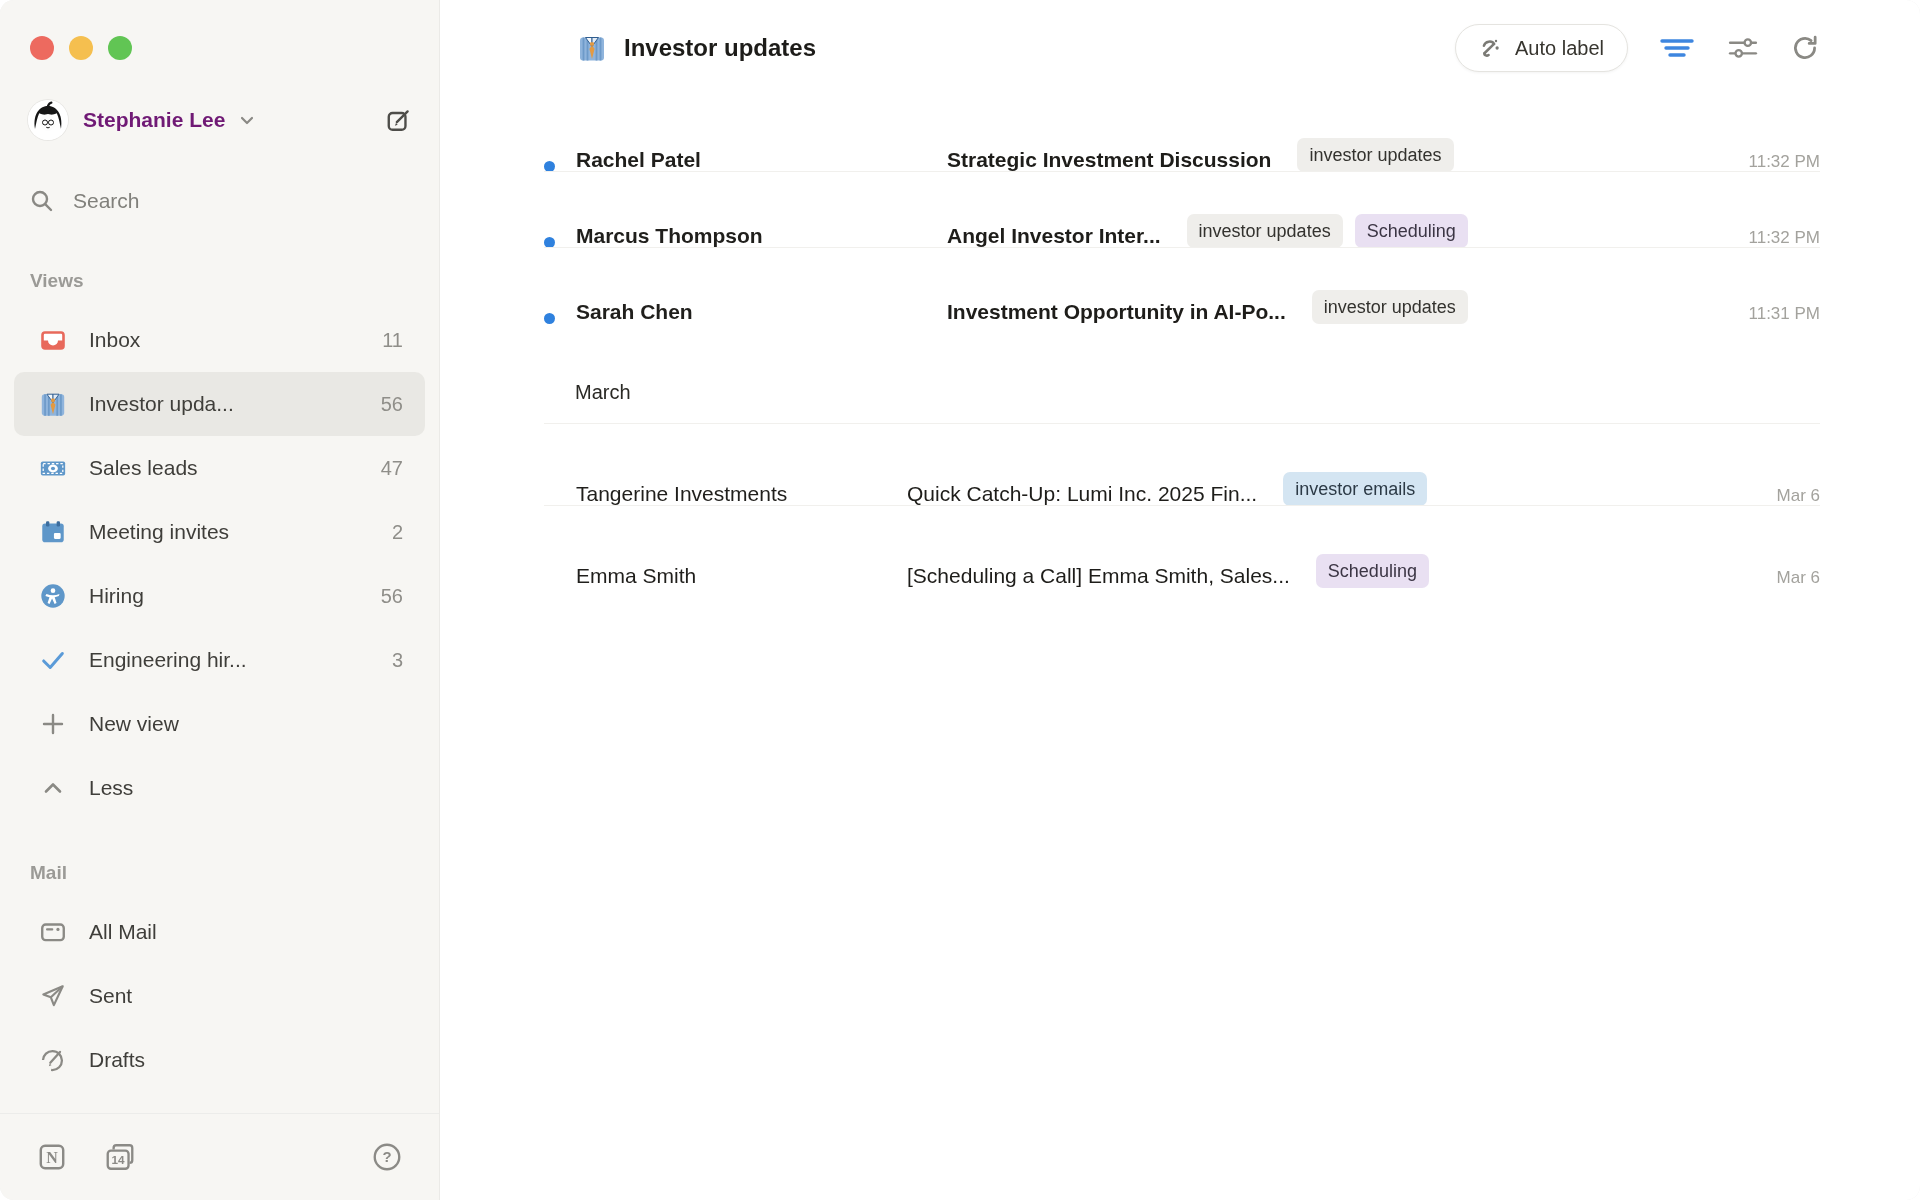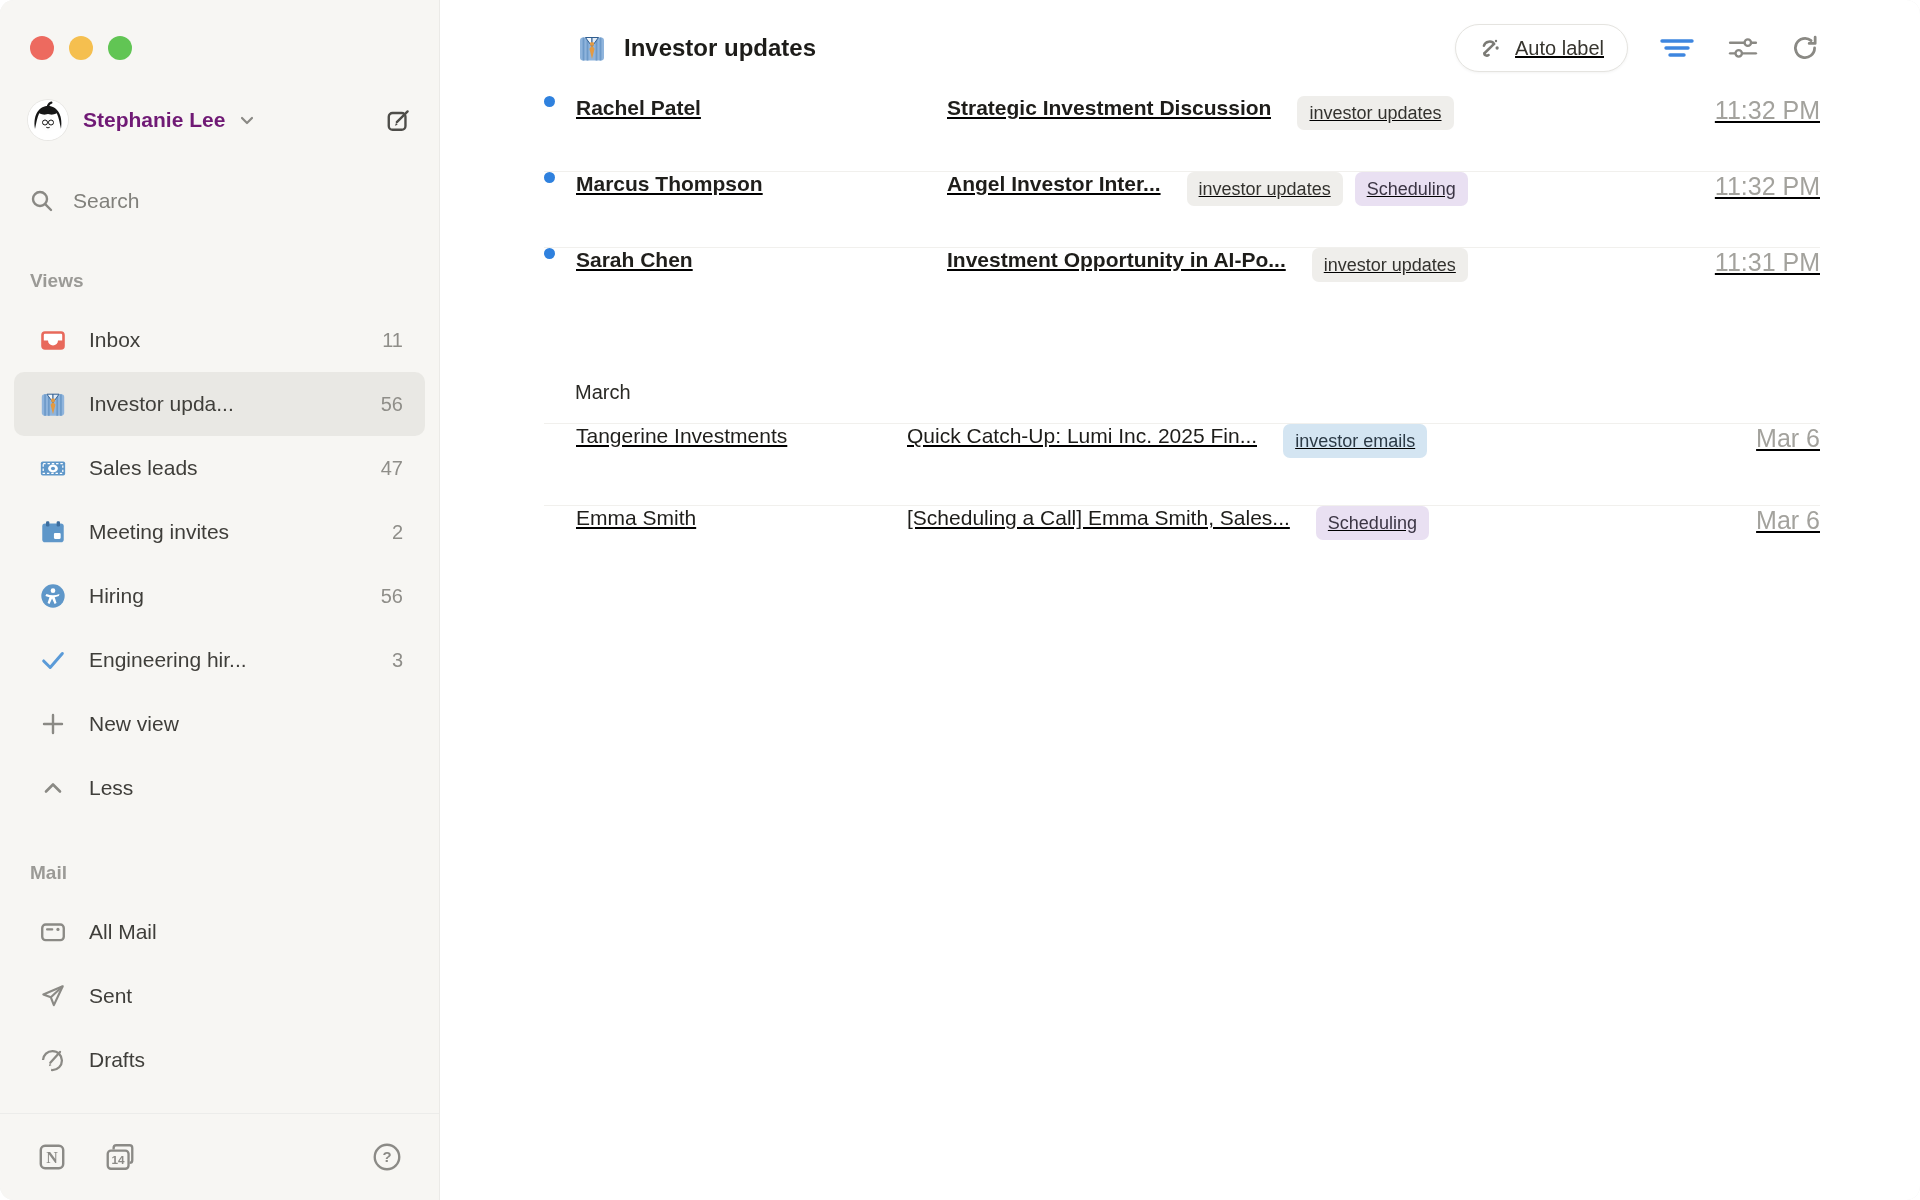--- a/index.html
+++ b/index.html
@@ -31,42 +31,42 @@
   .ncount{margin-left:auto;font-size:20px;color:#8f8e89;}
   .sidebar-footer{margin-top:auto;border-top:1px solid #ececea;height:86px;display:flex;align-items:center;
     padding:0 36px;gap:36px;color:#8b8a86;}
   .sidebar-footer .help{margin-left:auto;}
   .icon-btn{display:flex;align-items:center;justify-content:center;cursor:pointer;}
 
   
   .main{flex:1;display:flex;flex-direction:column;background:#fff;min-width:0;}
   .main-header{height:96px;display:flex;align-items:center;padding:0 100px 0 137px;flex:none;}
   .title{display:flex;align-items:center;gap:17px;font-size:24px;font-weight:600;color:#1d1c19;}
-  .header-right{margin-left:auto;display:flex;align-items:center;gap:30px;text-decoration:underline;}
+  .header-right{margin-left:auto;display:flex;align-items:center;gap:30px;}
   .auto-label-btn{display:flex;align-items:center;gap:12px;height:48px;padding:0 23px;border:1px solid #e5e4e0;
     border-radius:24px;background:#fff;font-size:20px;font-weight:500;color:#37352f;cursor:pointer;
     box-shadow:0 1px 3px rgba(0,0,0,0.05);}
 
-  .email-row{position:relative;display:flex;align-items:flex-start;height:76px;padding:0 100px 0 104px;cursor:pointer;text-decoration:underline;}
+  .email-row{position:relative;display:flex;align-items:flex-end;height:76px;padding:0 100px 0 104px;cursor:pointer;}
   .email-row.tall{height:82px;}
   .with-divider::after{content:"";position:absolute;left:104px;right:100px;bottom:0;height:1px;background:#f1f0ed;}
   .dot-col{width:32px;display:flex;align-items:center;flex:none;}
   .dot{width:11px;height:11px;border-radius:50%;background:#2f81de;}
   .sender{width:331px;flex:none;font-size:21px;color:#201f1c;padding-right:20px;box-sizing:border-box;
     white-space:nowrap;overflow:hidden;}
   .unread .sender{font-weight:700;}
   .subject{font-size:21px;color:#1e1d1a;margin-right:26px;white-space:nowrap;overflow:hidden;}
   .unread .subject{font-weight:600;margin-left:40px;}
   .labels{display:flex;gap:12px;flex:none;}
   .badge{height:34px;display:flex;align-items:center;padding:0 12px;border-radius:7px;
     font-size:18px;font-weight:500;white-space:nowrap;}
   .badge.gray{background:#efeeeb;color:#33322e;}
   .badge.purple{background:#e9e0f2;color:#3b3544;}
   .badge.blue{background:#d4e5f2;color:#2c3a46;}
-  .time{margin-left:auto;padding-left:20px;font-size:25px;color:#a3a29d;white-space:nowrap;flex:none;}
+  .time{margin-left:auto;padding-left:20px;font-size:17px;color:#a3a29d;white-space:nowrap;flex:none;}
   .group-heading{position:relative;height:100px;display:flex;align-items:flex-end;
     padding:0 100px 20px 135px;font-size:20px;color:#2a2925;box-sizing:border-box;}
   svg{display:block;}
 </style>
 </head>
 <body>
 
 <div class="window">
 
   <div class="sidebar">

